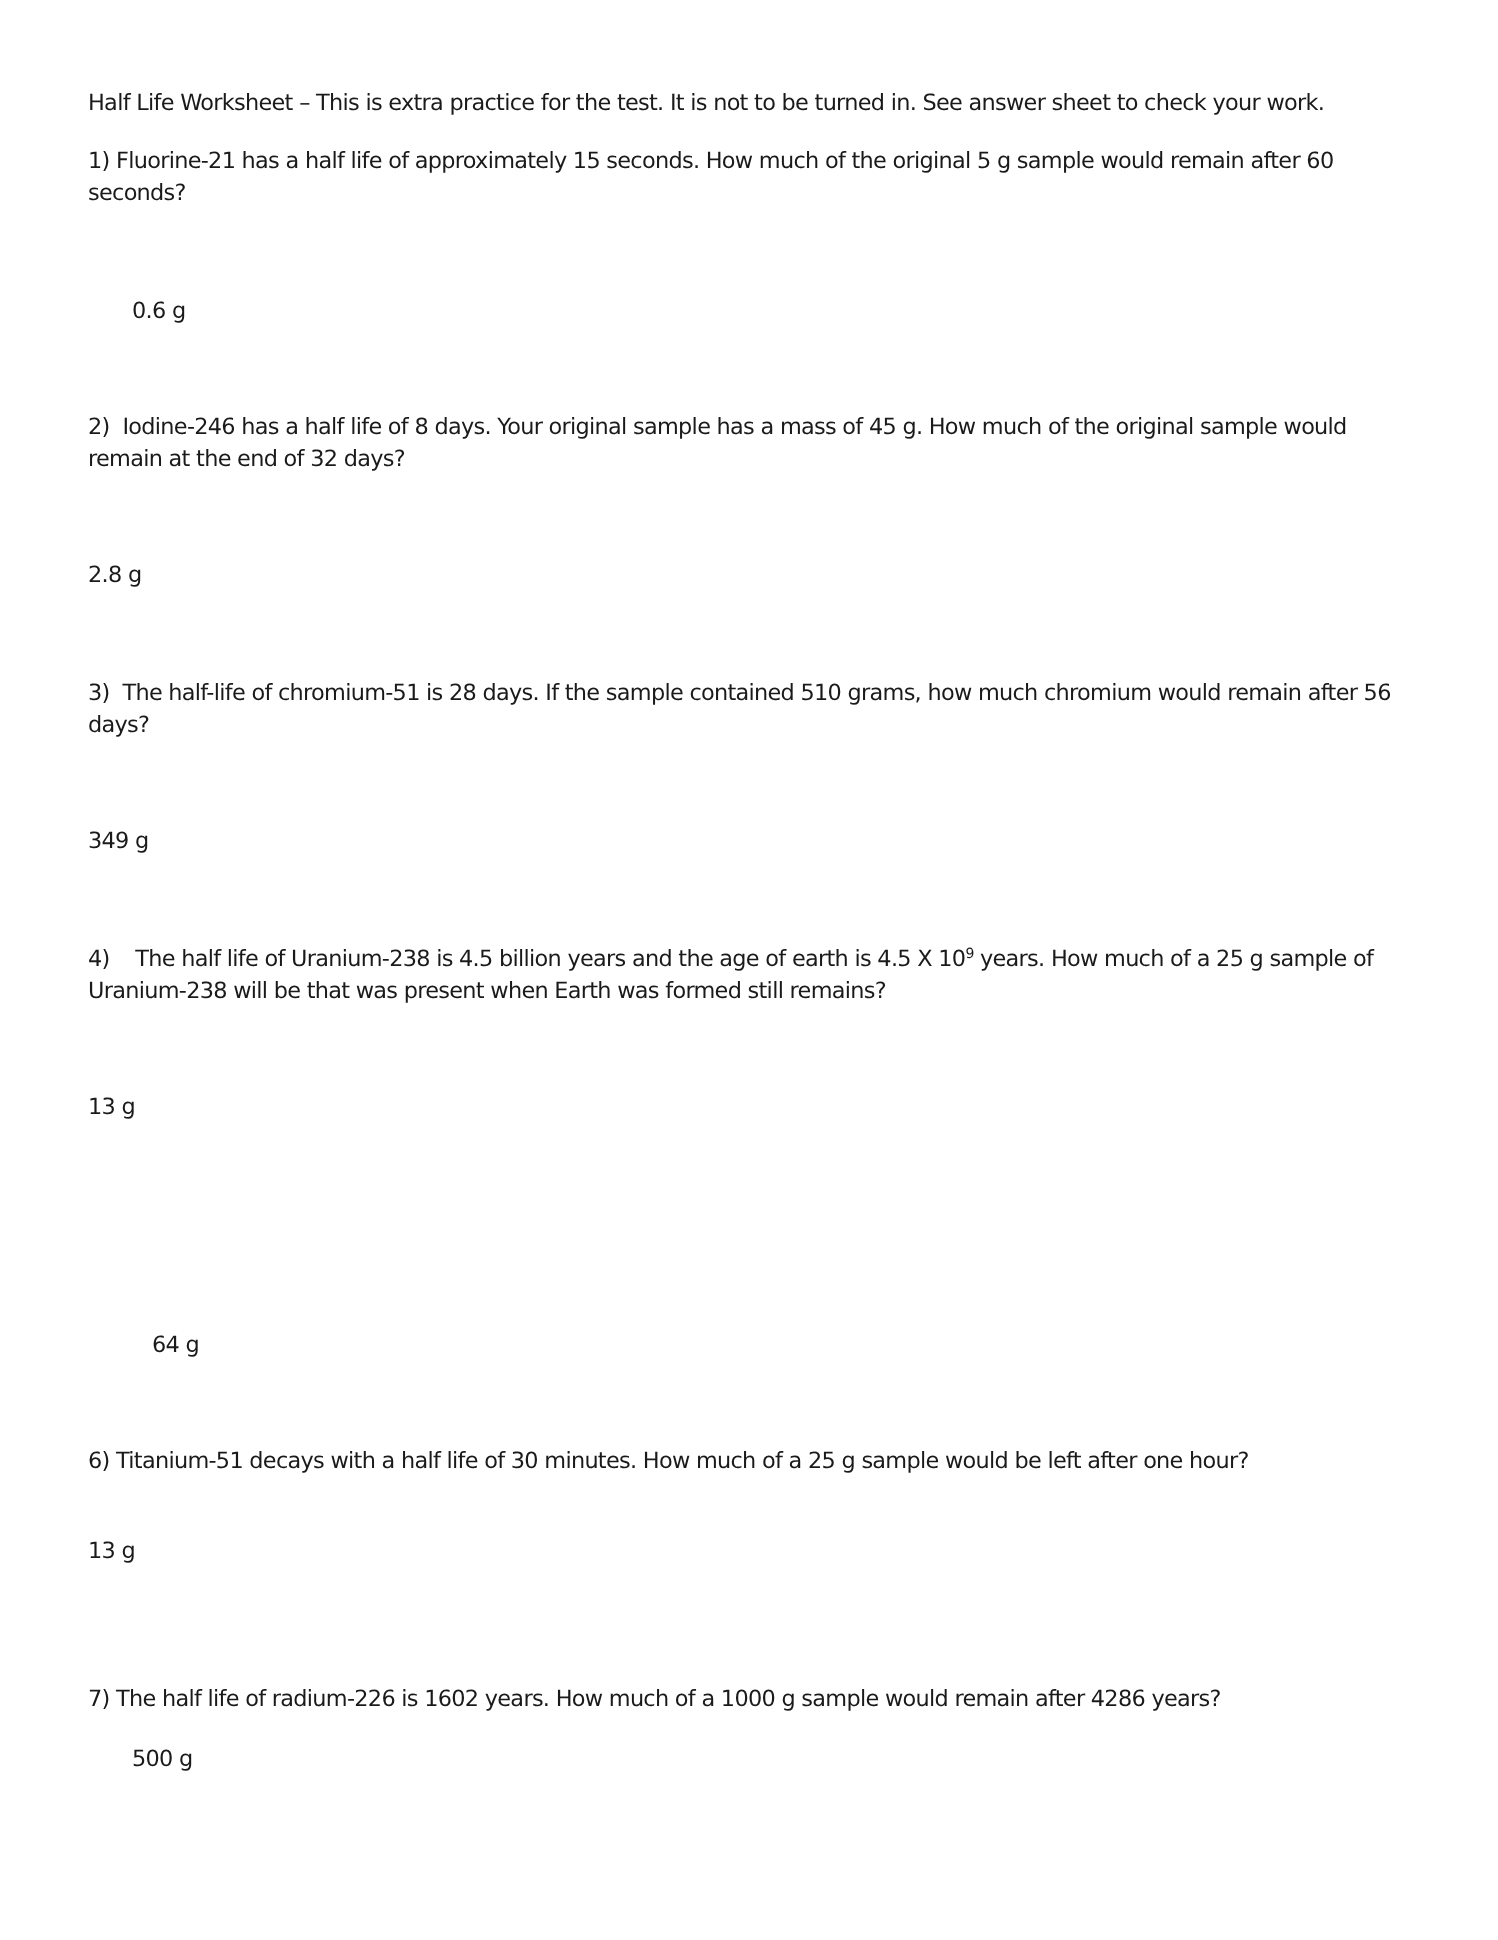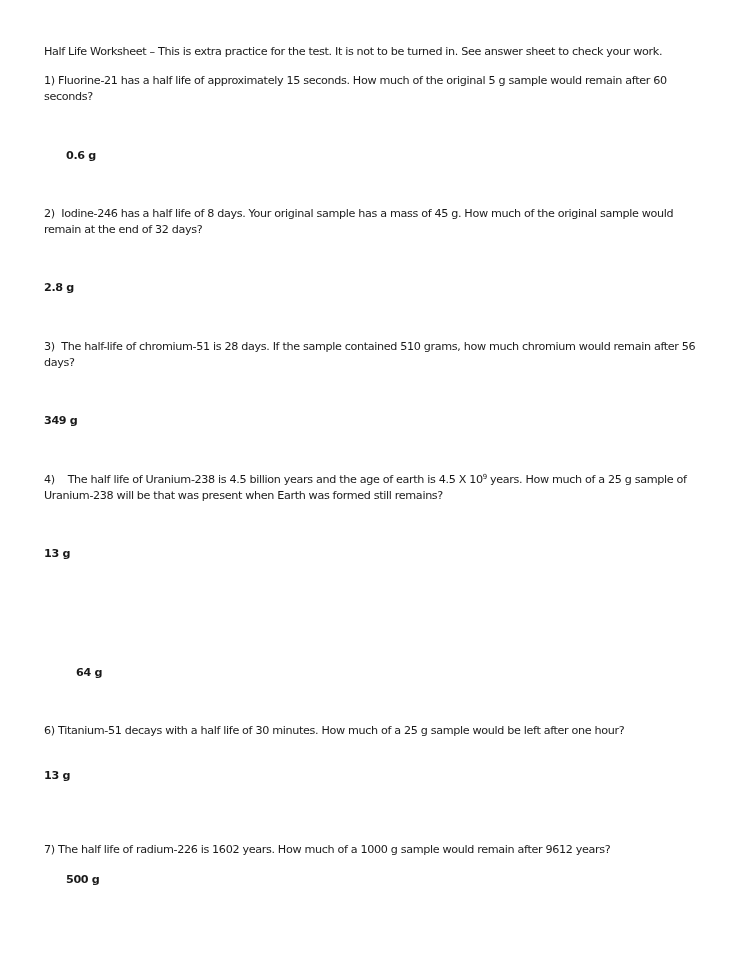--- a/index.html
+++ b/index.html
@@ -34,21 +34,20 @@
     .wrap {
       white-space: normal;
       width: 662px;
     }
     .answer {
       position: absolute;
       font-size: 11.2px;
       line-height: 16px;
       letter-spacing: -0.35px;
       white-space: nowrap;
-      font-weight: bold;
     }
     sup {
       font-size: 7px;
       line-height: 0;
       vertical-align: 4px;
     }
   </style>
 </head>
 <body>
 
@@ -87,17 +86,17 @@
   <div class="answer" style="left:44px; top:665px;margin-left:32px;">64 g</div>
 
   <div class="line" style="top:723px;">
     <span>6)</span>
     <span>Titanium-51 decays with a half life of 30 minutes. How much of a 25 g sample would be left after one hour?</span>
   </div>
   <div class="answer" style="left:44px; top:768px;">13 g</div>
 
   <div class="line" style="top:842px;">
     <span>7)</span>
-    <span>The half life of radium-226 is 1602 years. How much of a 1000 g sample would remain after 9612 years?</span>
+    <span>The half life of radium-226 is 1602 years. How much of a 1000 g sample would remain after 4286 years?</span>
   </div>
   <div class="answer" style="left:66px; top:872px;">500 g</div>
 
 </div>
 
 </body></html>

